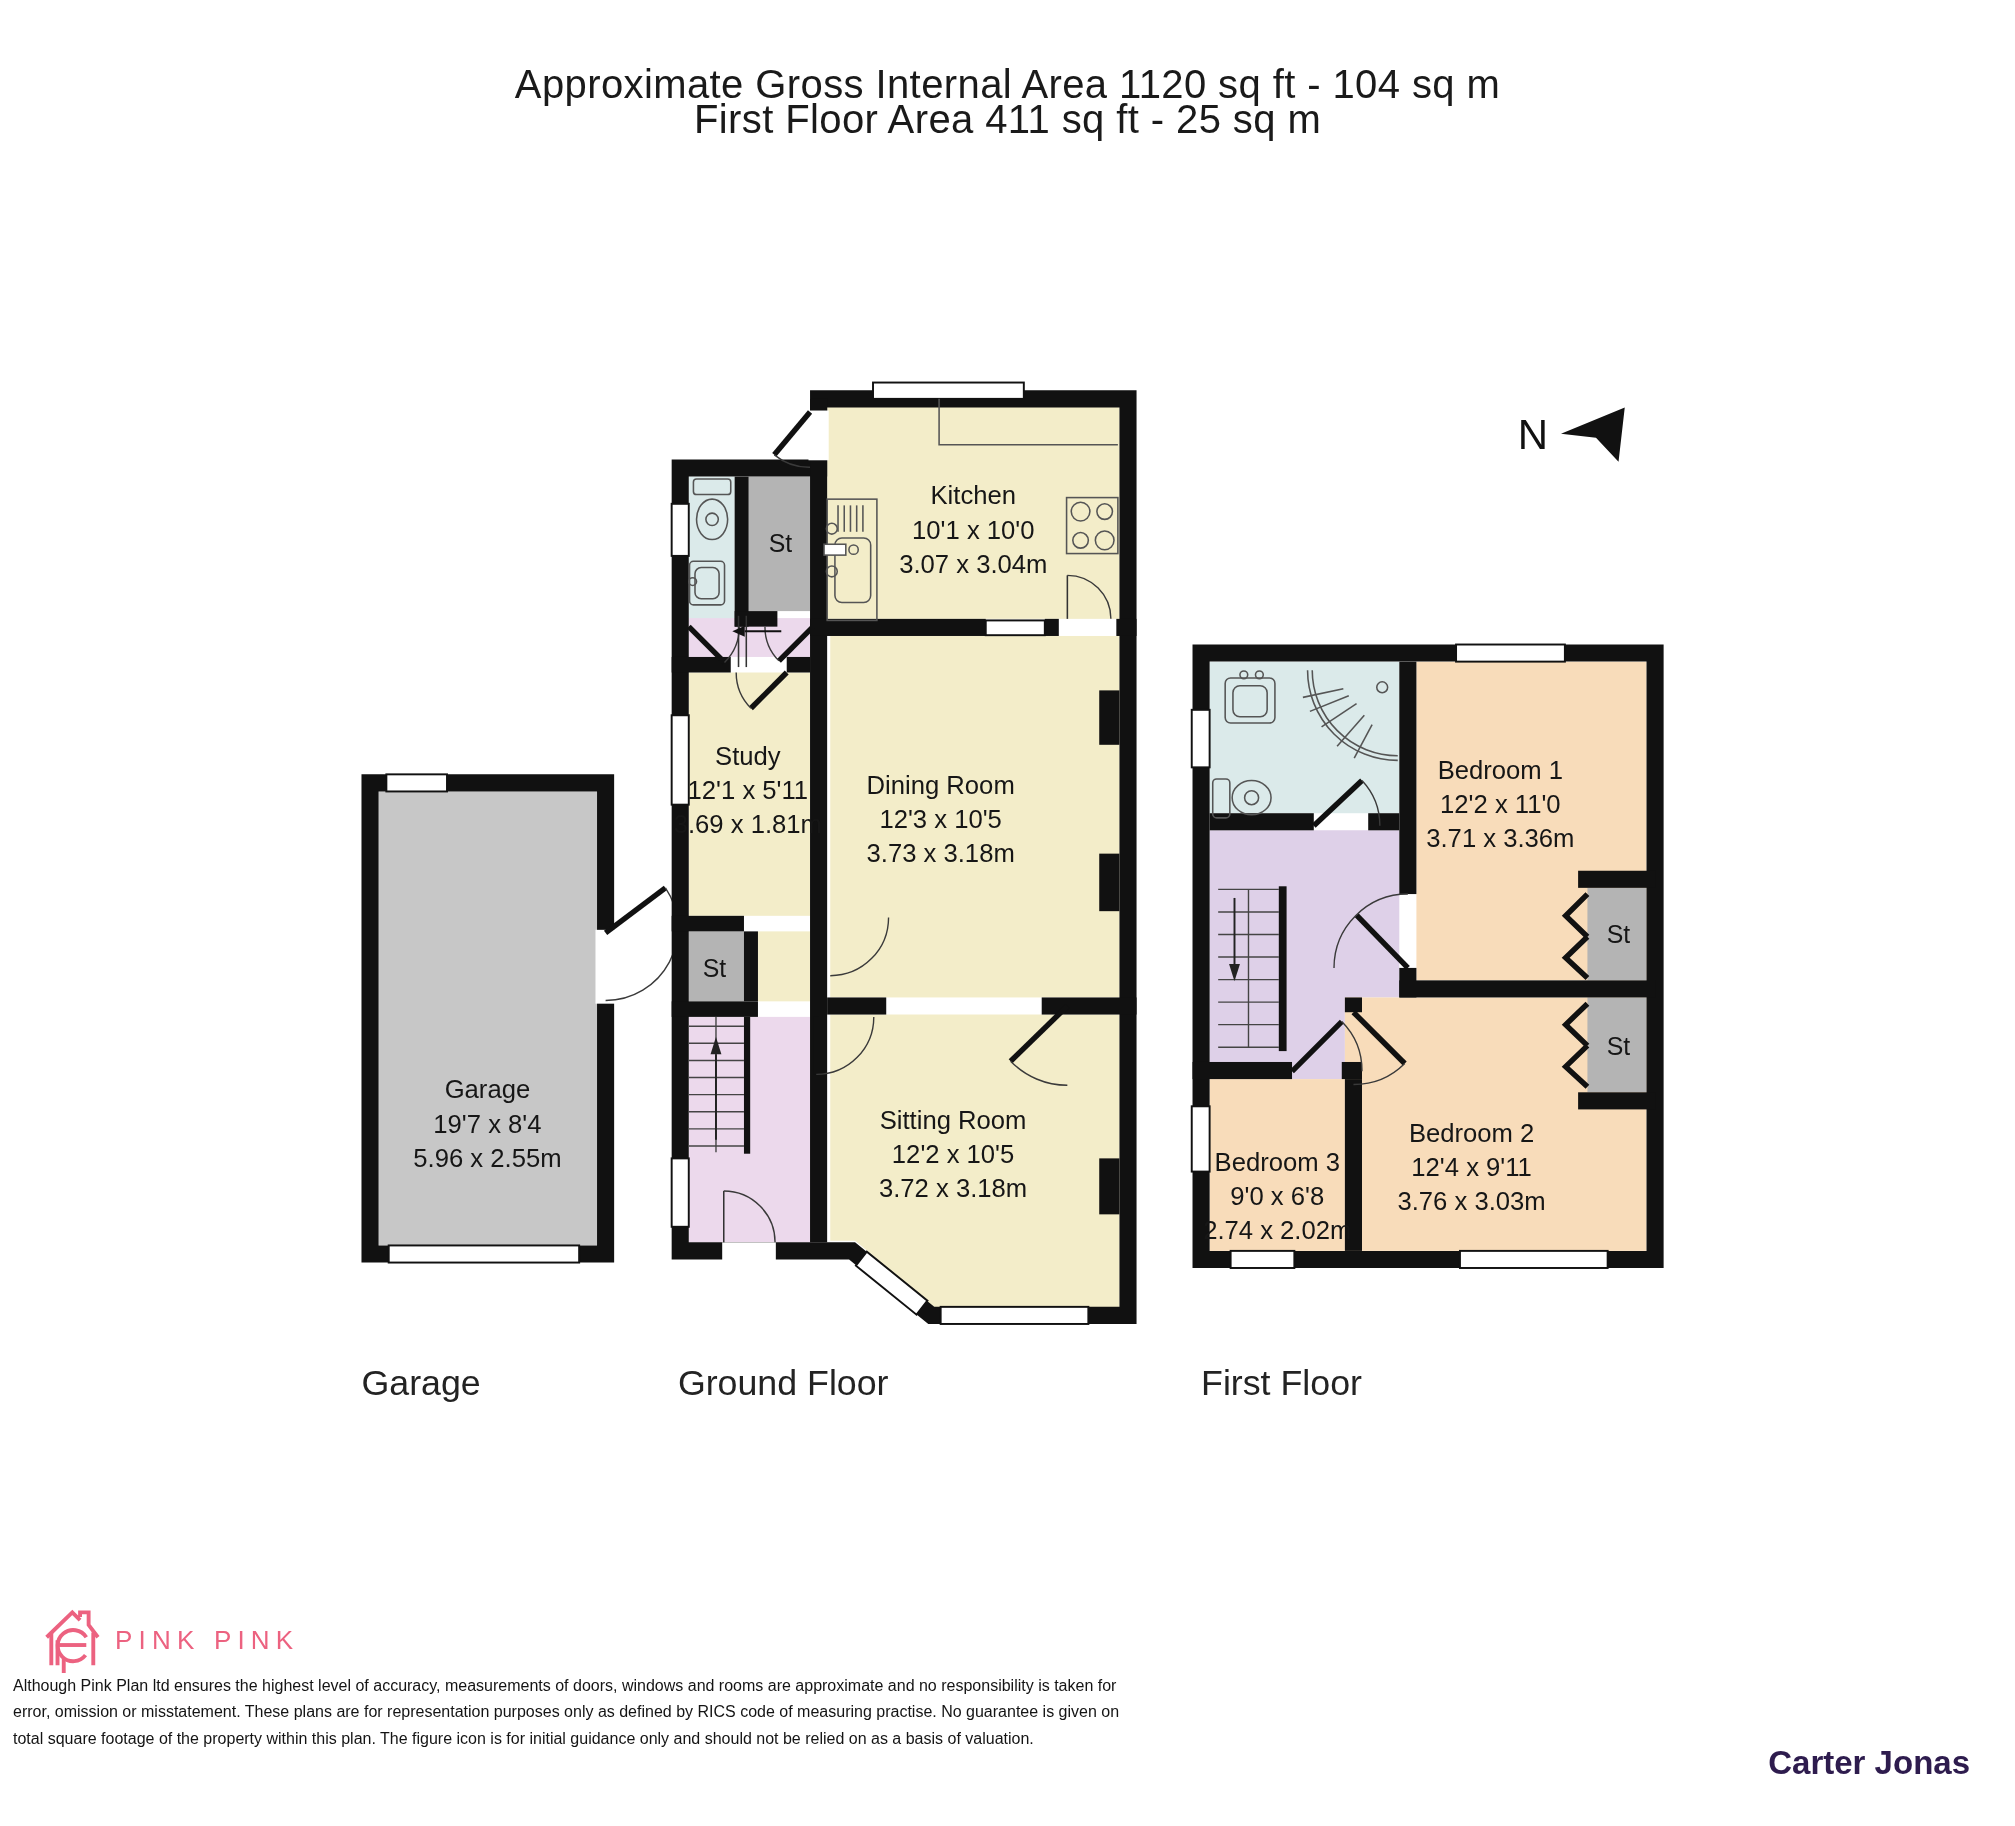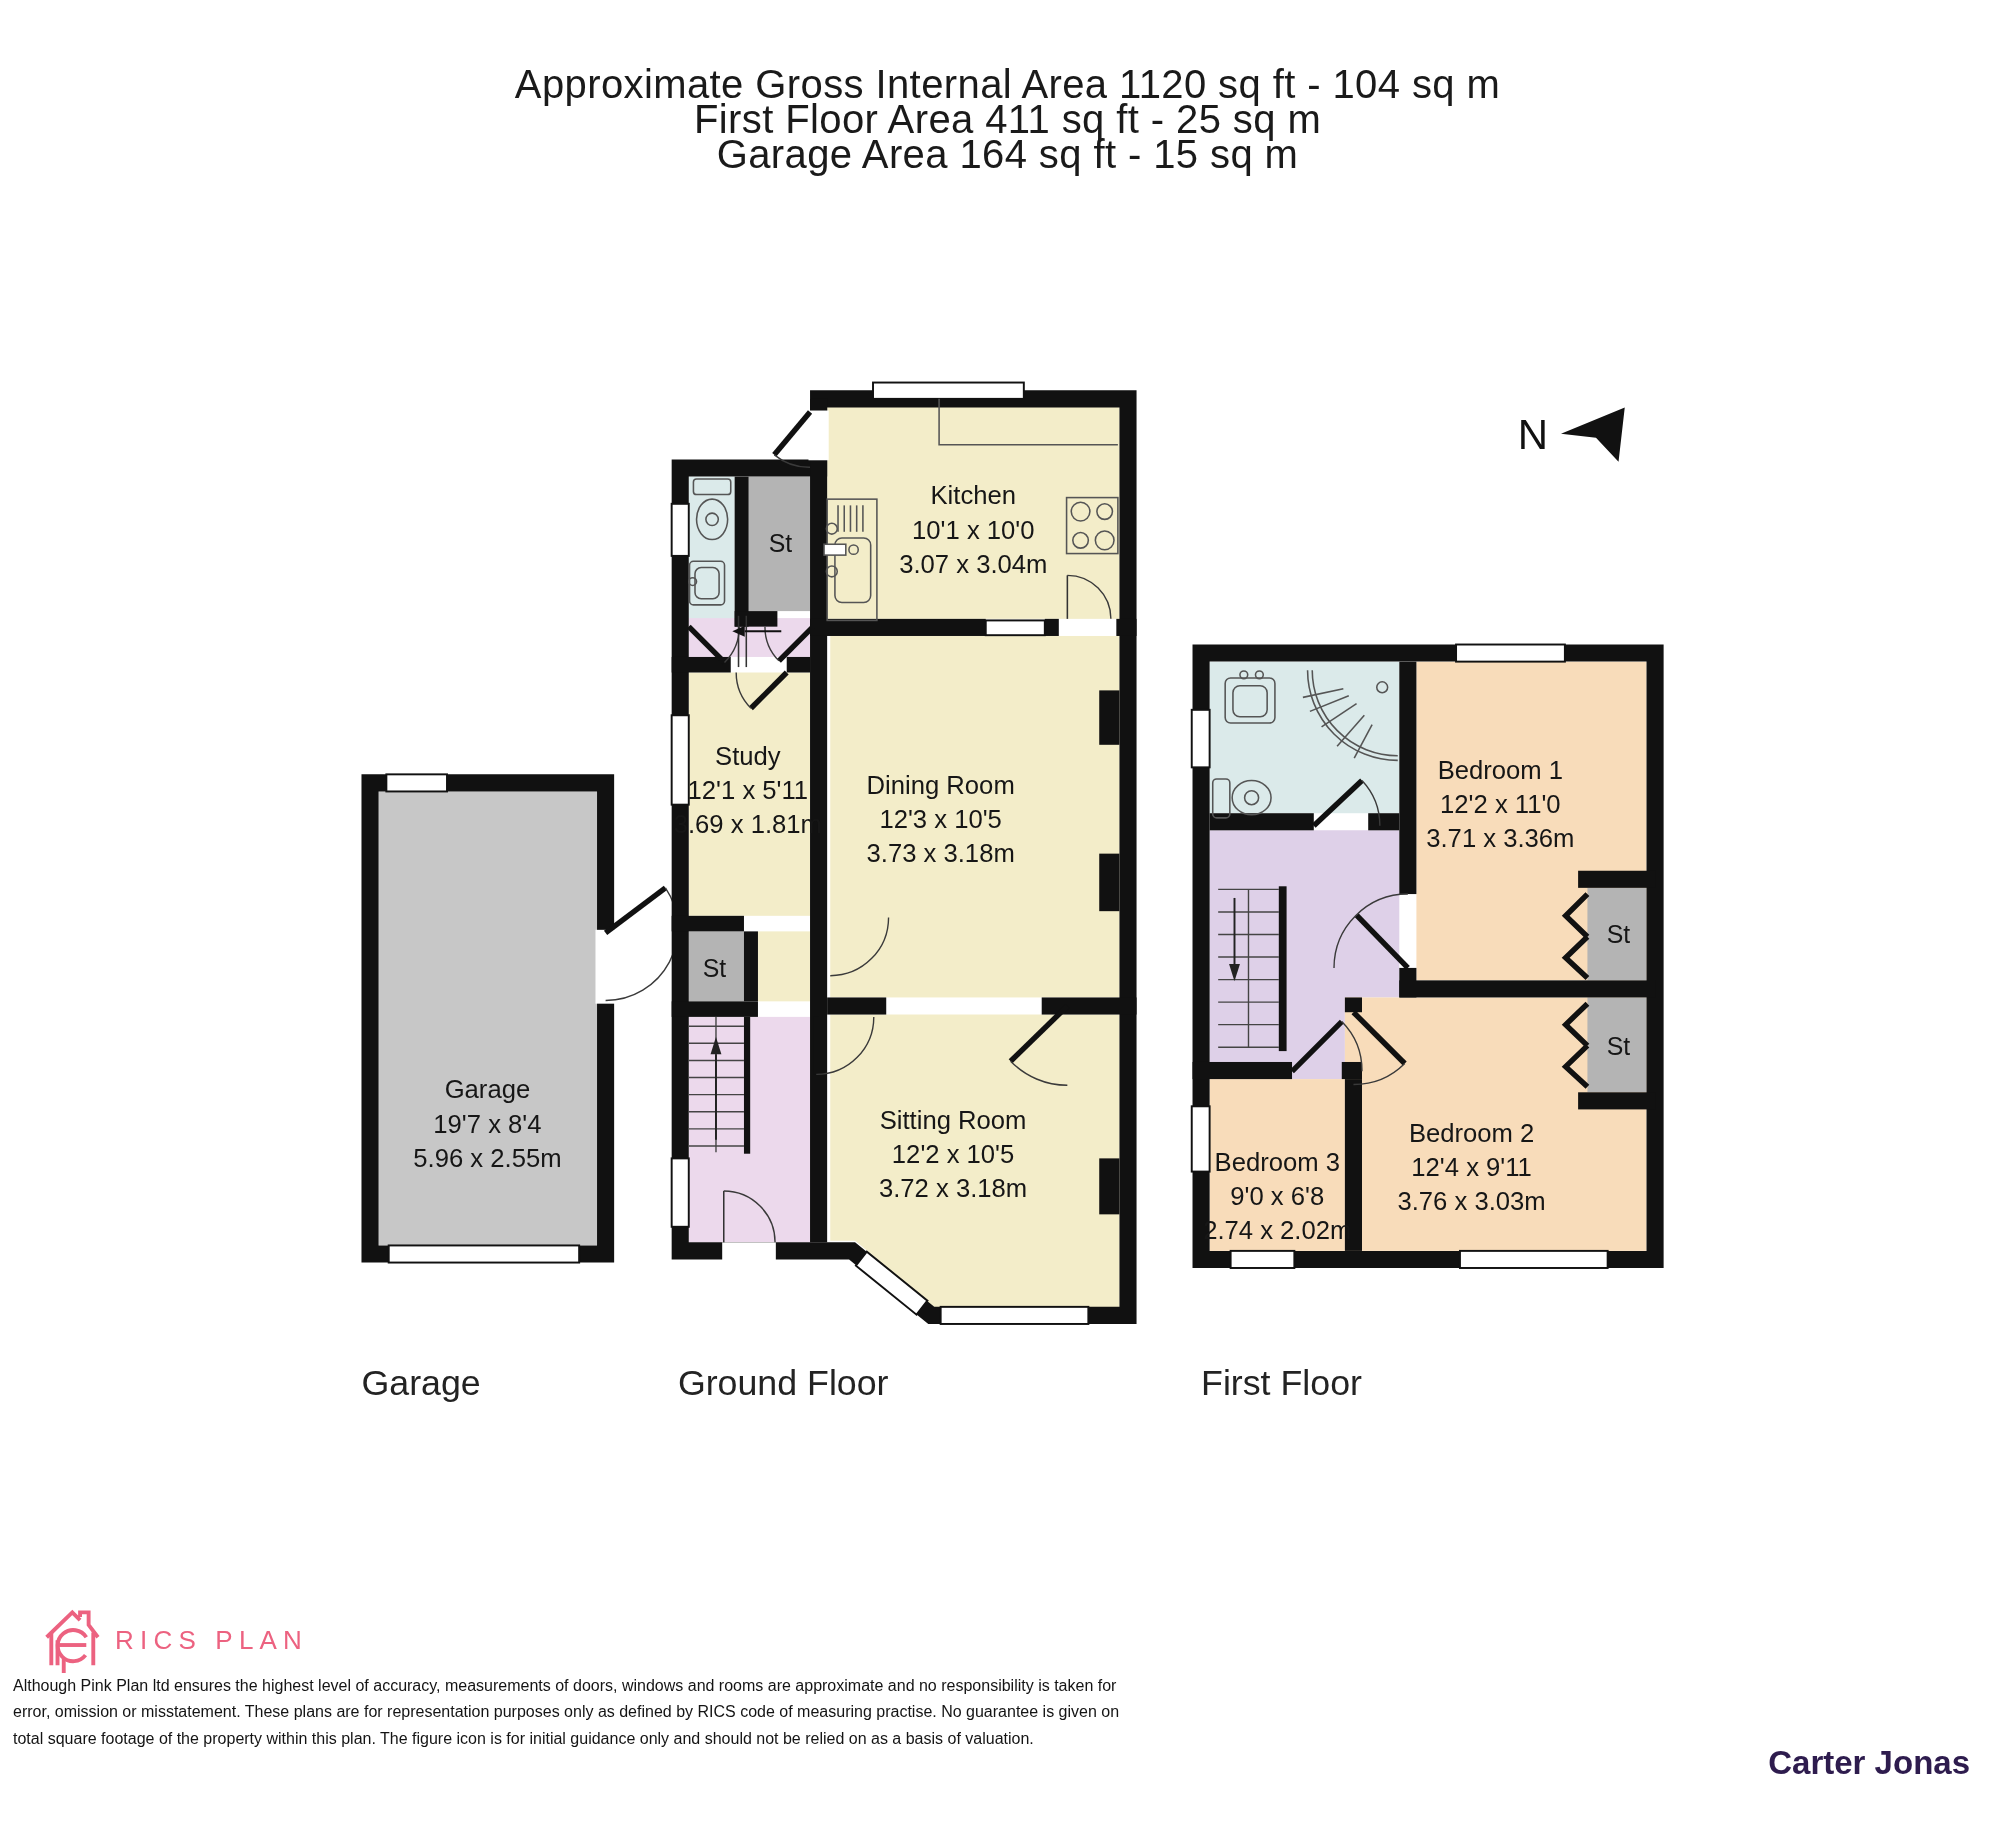--- a/index.html
+++ b/index.html
@@ -304,19 +304,18 @@
     <path d="M66,2100 V2142 M120,2100 V2142 M74,2110 V2142"></path>
     <path d="M111,2106 A20,20 0 1 0 110,2129"></path>
     <line x1="76" y1="2116" x2="111" y2="2116"></line>
     <line x1="82" y1="2134" x2="82" y2="2152"></line>
   </g>
 </svg>
 
 <div class="header-block">
   <div>Approximate Gross Internal Area 1120 sq ft - 104 sq m</div>
   <div>First Floor Area 411 sq ft - 25 sq m</div>
-  <div>Garage Area 164 sq ft - 15 sq m</div>
 </div>
 
-<div class="logo-text">RICS PLAN</div>
+<div class="logo-text">PINK PINK</div>
 <div class="disclaimer">Although Pink Plan ltd ensures the highest level of accuracy, measurements of doors, windows and rooms are approximate and no responsibility is taken for error, omission or misstatement. These plans are for representation purposes only as defined by RICS code of measuring practise. No guarantee is given on total square footage of the property within this plan. The figure icon is for initial guidance only and should not be relied on as a basis of valuation.</div>
 <div class="brand">Carter Jonas</div>
 
 
 </body></html>

